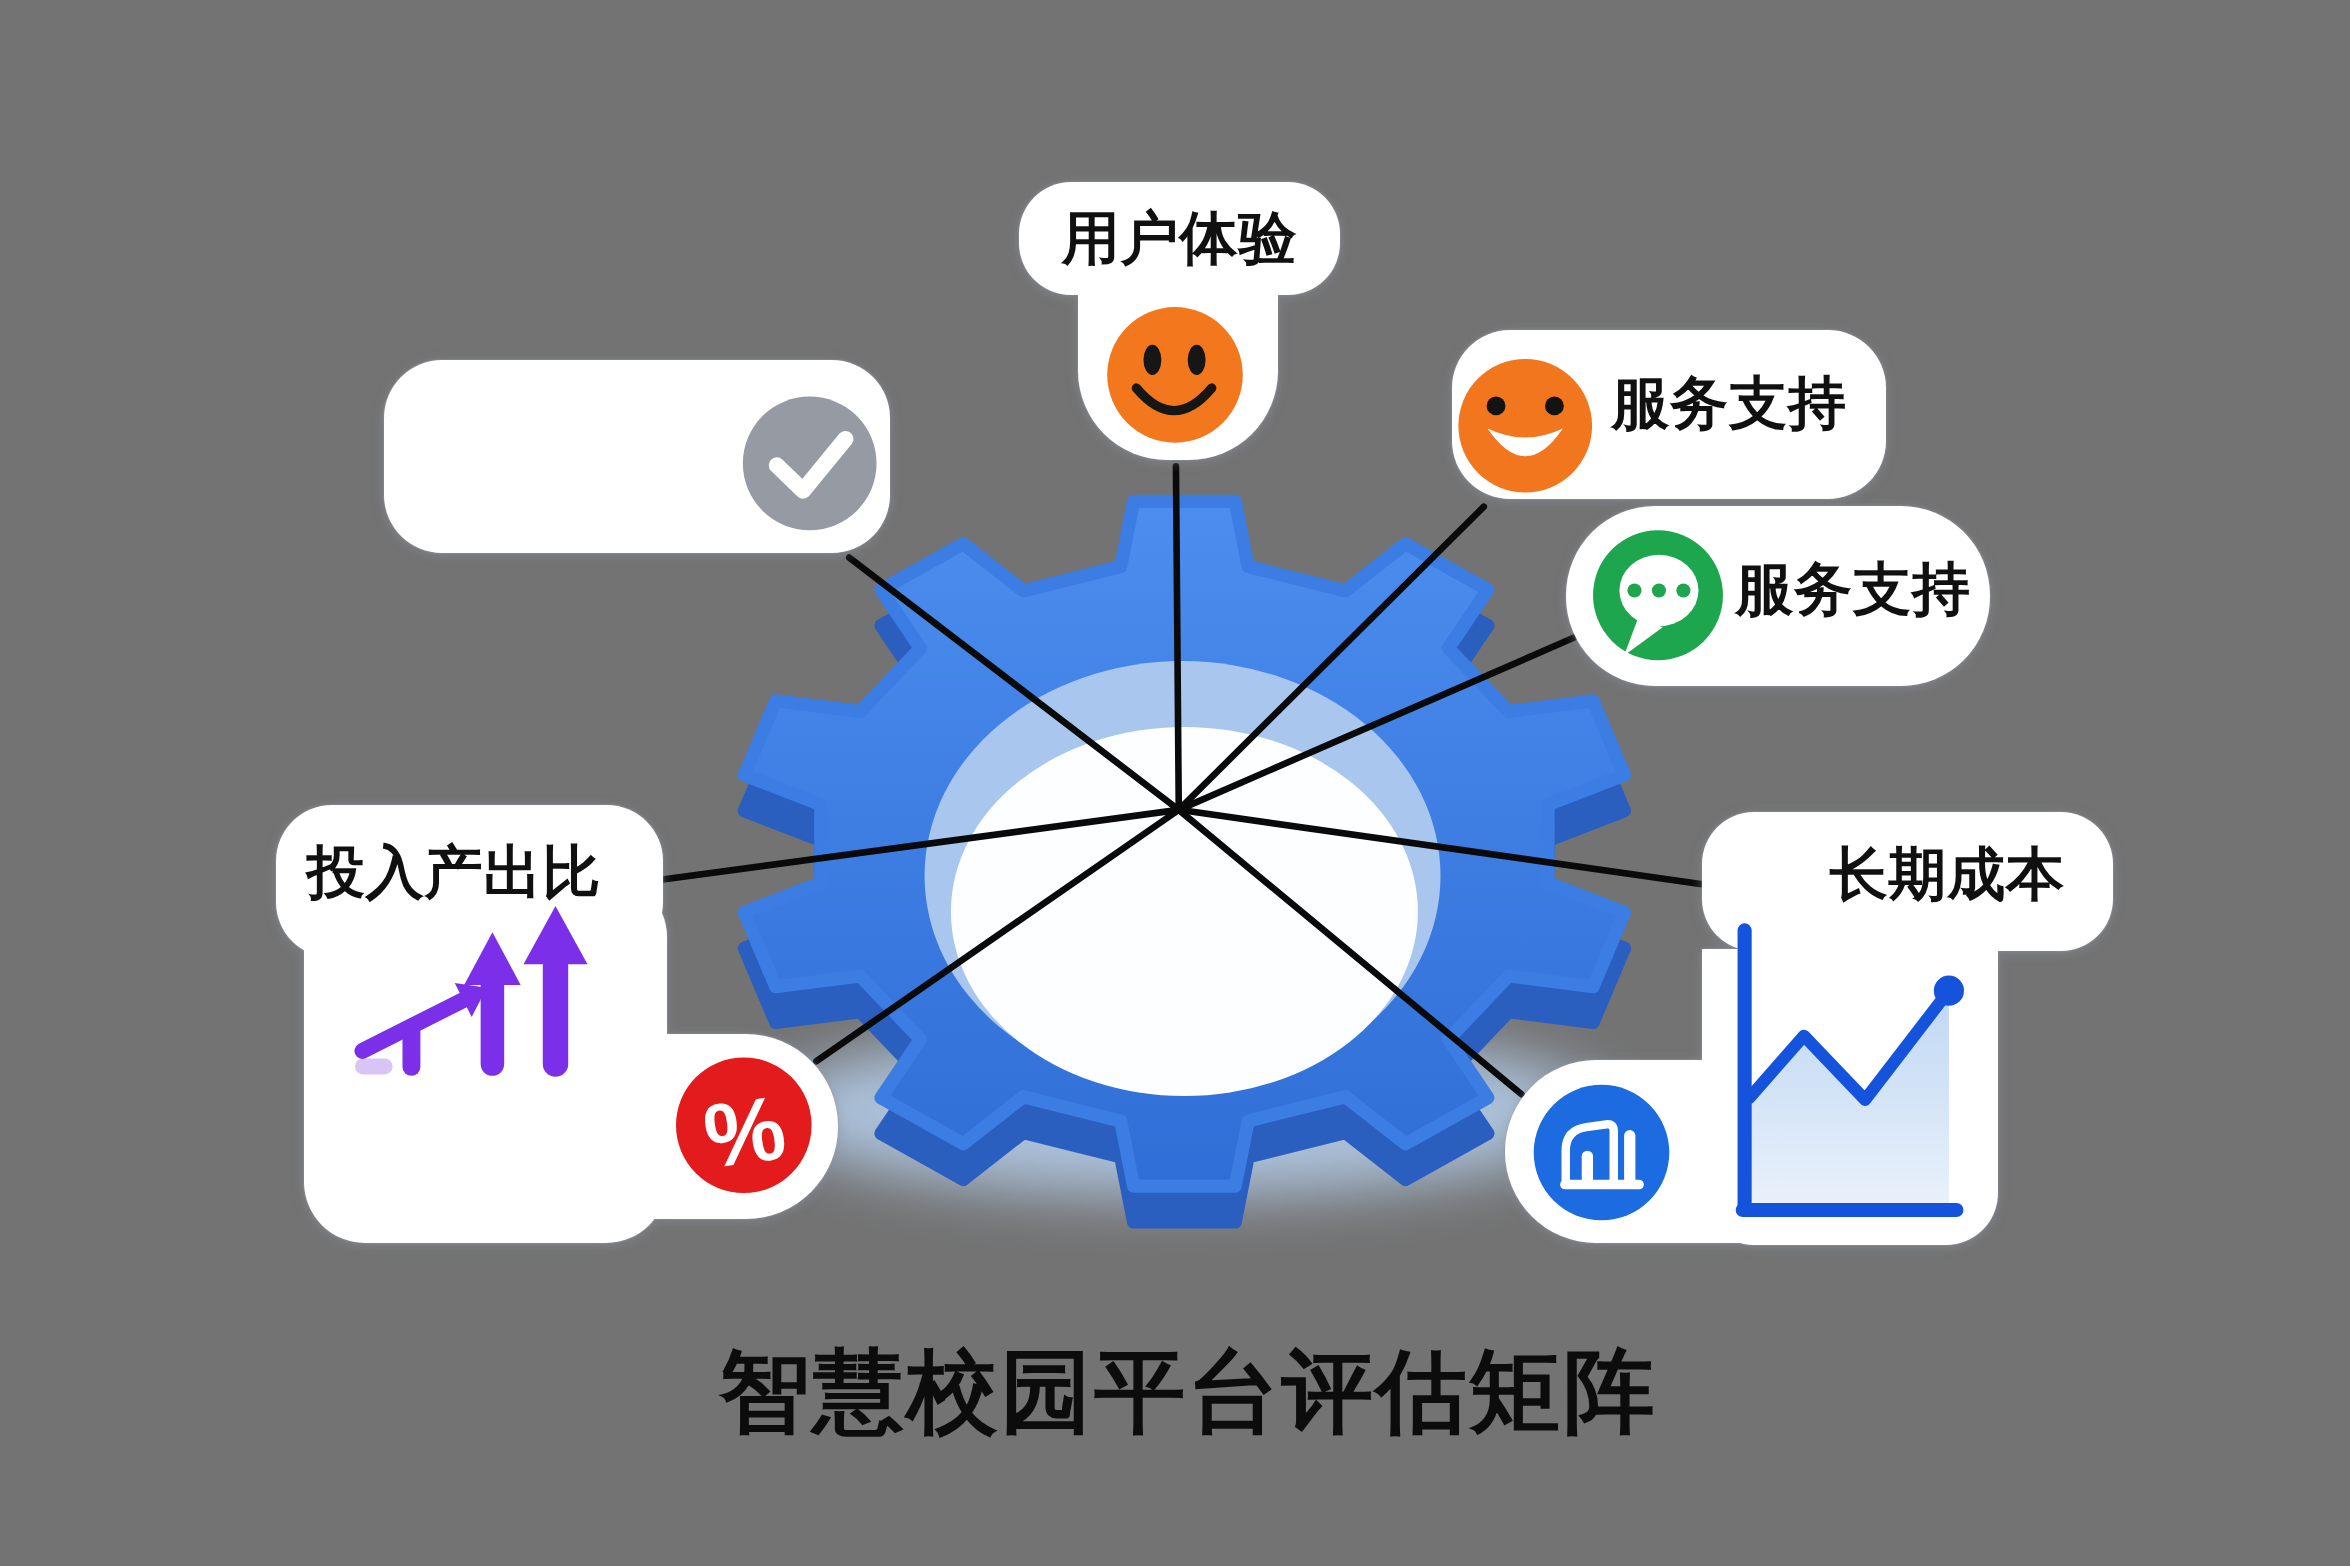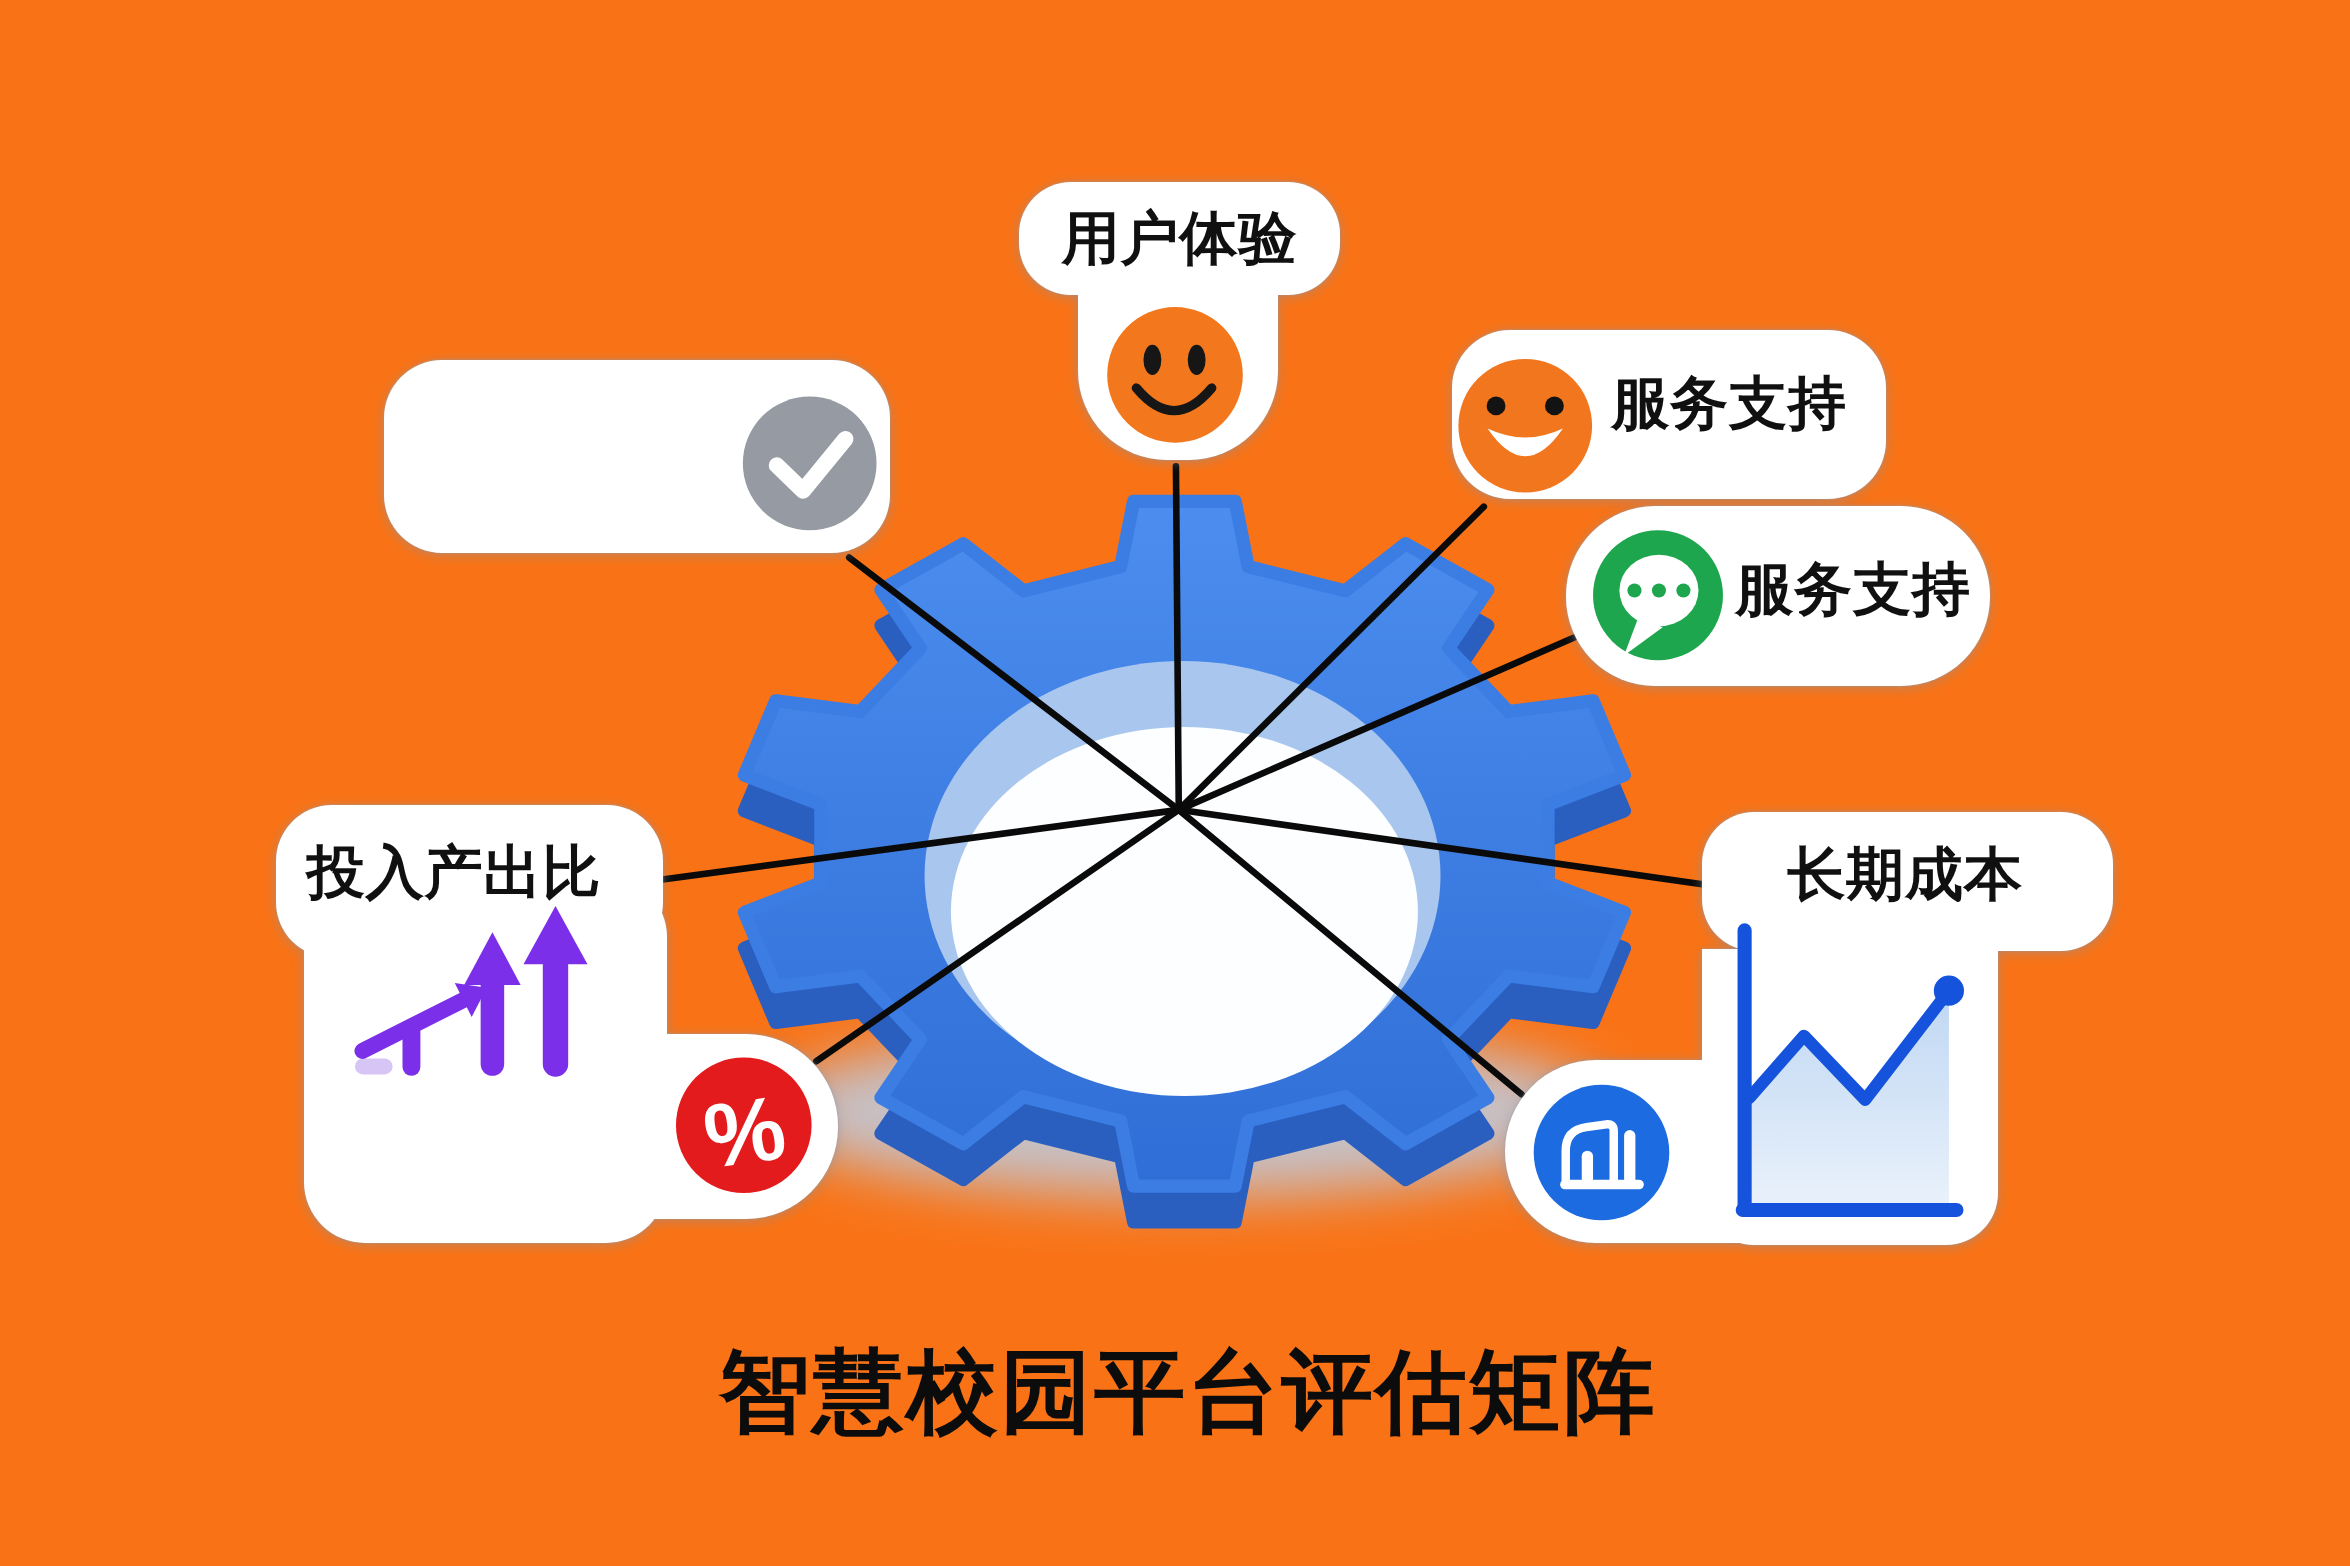--- a/index.html
+++ b/index.html
@@ -1,18 +1,18 @@
 <!DOCTYPE html>
 <html style="font-size:15px"><head>
 <meta charset="utf-8">
 <style>
   html,body{margin:0;padding:0;background:#e9eaec;}
   .canvas{
     position:relative;width:2350px;height:1567px;overflow:hidden;
-    background:#f97316;
+    background:#737373;
     font-family:"Liberation Sans","DejaVu Sans",sans-serif;
   }
   .layer{position:absolute;inset:0;width:2350px;height:1567px;}
   .shapes{position:absolute;inset:0;width:2350px;height:1567px;pointer-events:none;
     filter:drop-shadow(0 2.8px 5.6px rgba(125,133,148,.30)) drop-shadow(0 0 1.1px rgba(156,161,170,.85));}
   .shape-part{position:absolute;background:#ffffff;}
   .label{position:absolute;font-weight:800;font-size:58px;line-height:72px;
     color:#101010;text-align:center;letter-spacing:0.9px;white-space:nowrap;}
   .title{position:absolute;left:0;right:0;top:1331px;text-align:center;
     font-size:91px;font-weight:900;color:#0c0c0c;letter-spacing:2.8px;margin-left:26px;}
@@ -72,21 +72,21 @@
   </div>
   <div class="shapes">
     <div class="shape-part" style="left:276px;top:805px;width:387px;height:153px;border-radius:56px;"></div>
     <div class="shape-part" style="left:304px;top:876px;width:363px;height:367px;border-radius:61px;"></div>
     <div class="shape-part" style="left:527px;top:1034px;width:311px;height:185px;border-radius:92px;"></div>
   </div>
 
   <div class="label" style="left:1019px;top:202px;width:321px;">用户体验</div>
   <div class="label" style="left:1601px;top:367px;width:256px;">服务支持</div>
   <div class="label" style="left:1725px;top:553px;width:256px;">服务支持</div>
-  <div class="label" style="left:1745px;top:838px;width:320px;">长期成本</div>
+  <div class="label" style="left:1745px;top:838px;width:320px;text-align:right;">长期成本</div>
   <div class="label" style="left:294px;top:836px;width:320px;">投入产出比</div>
 
   <svg class="layer" viewBox="0 0 2496 1664" aria-hidden="true">
     <defs>
       <linearGradient id="areaGrad" x1="0" y1="0" x2="0" y2="1">
         <stop offset="0" stop-color="#bfd7f3"></stop>
           <stop offset="1" stop-color="#eaf2fb"></stop>
       </linearGradient>
     </defs>
 

